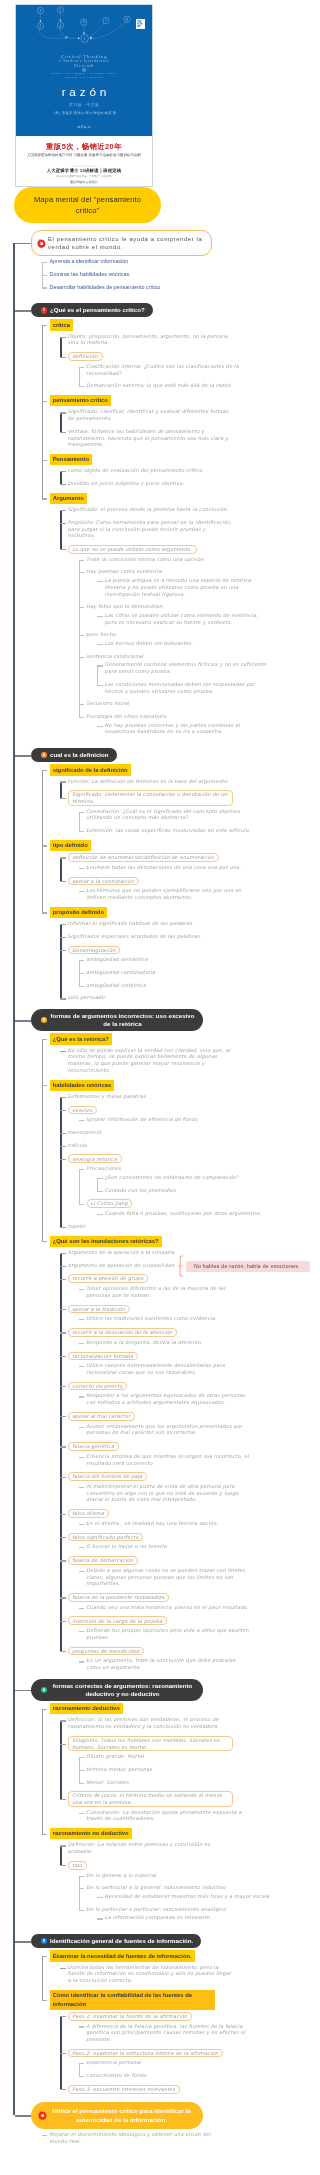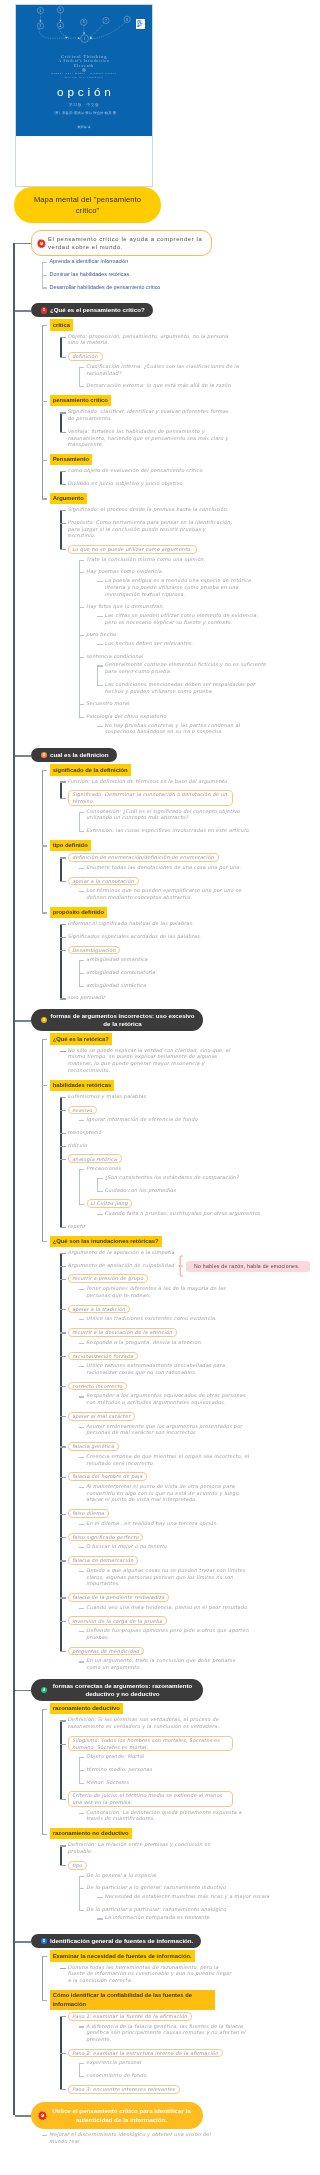--- a/index.html
+++ b/index.html
@@ -165,24 +165,33 @@
           <rect x="1.8" y="9" width="2.4" height="1"></rect>
         </g>
           </svg>
       </span>
       <div class="bk-en bk-en1">Critical Thinking</div>
       <div class="bk-en bk-en2">A Student's Introduction</div>
       <div class="bk-en bk-en3">Eleventh</div>
       <div class="bk-dot"></div>
       <div class="bk-en bk-en4">Brooke Noel Moore · Richard Parker</div>
       <div class="bk-en bk-en5">McGraw-Hill Education</div>
-      <div class="bk-cn-title">opción</div>
+      <div class="bk-cn-title">razón</div>
       <div class="bk-cn-sub">第11版 · 中文版</div>
       <div class="bk-cn-auth">［美］布鲁克·诺埃尔·摩尔   理查德·帕克  著</div>
       <div class="bk-cn-tr">朱素梅 译</div>
+    </div>
+    <div class="bk-bot">
+      <div class="bk-b1">重版5次，畅销近20年</div>
+      <div class="bk-b2">美国高校逻辑学教材推荐书目 习题答案
+新版学习指南配套习题训练与讲解</div>
+      <div class="bk-b3">— 本书为国际通用版教材 —</div>
+      <div class="bk-b4">人大逻辑学博士 10讲解读｜课程定稿</div>
+      <div class="bk-b5">国内外高校逻辑学通识课程｜学术思想与方法训练</div>
+      <div class="bk-b6">重磅升级中文版经典</div>
     </div>
   </div>
 
   <div class="root-pill">Mapa mental del "pensamiento crítico"</div>
 
   <div id="tree">
     <ul class="trunk" style="--sp-top: 13.09px; --sp-h: 1872.40px;">
         <li style="--ay: 13.09px;"><div class="note" style="max-width:181.0px"><span class="flower"><svg viewBox="0 0 24 24" width="100%" height="100%">
                 <path fill="#ef2a12" d="M12 0.6 14.7 3.3 18.4 2.4 19.3 6.1 22.8 7.8 21.4 11.5 23.4 14.8 20.4 17.2 20.4 21 16.7 21.3 14.4 24.3 11.1 22.7 7.7 23.8 6.2 20.4 2.5 19.7 2.8 16 0.2 13.3 2.1 10.1 0.9 6.6 4.3 5 4.9 1.3 8.7 1.7Z"></path>
                 <circle cx="12" cy="12" r="4.4" fill="#ffffff"></circle>

